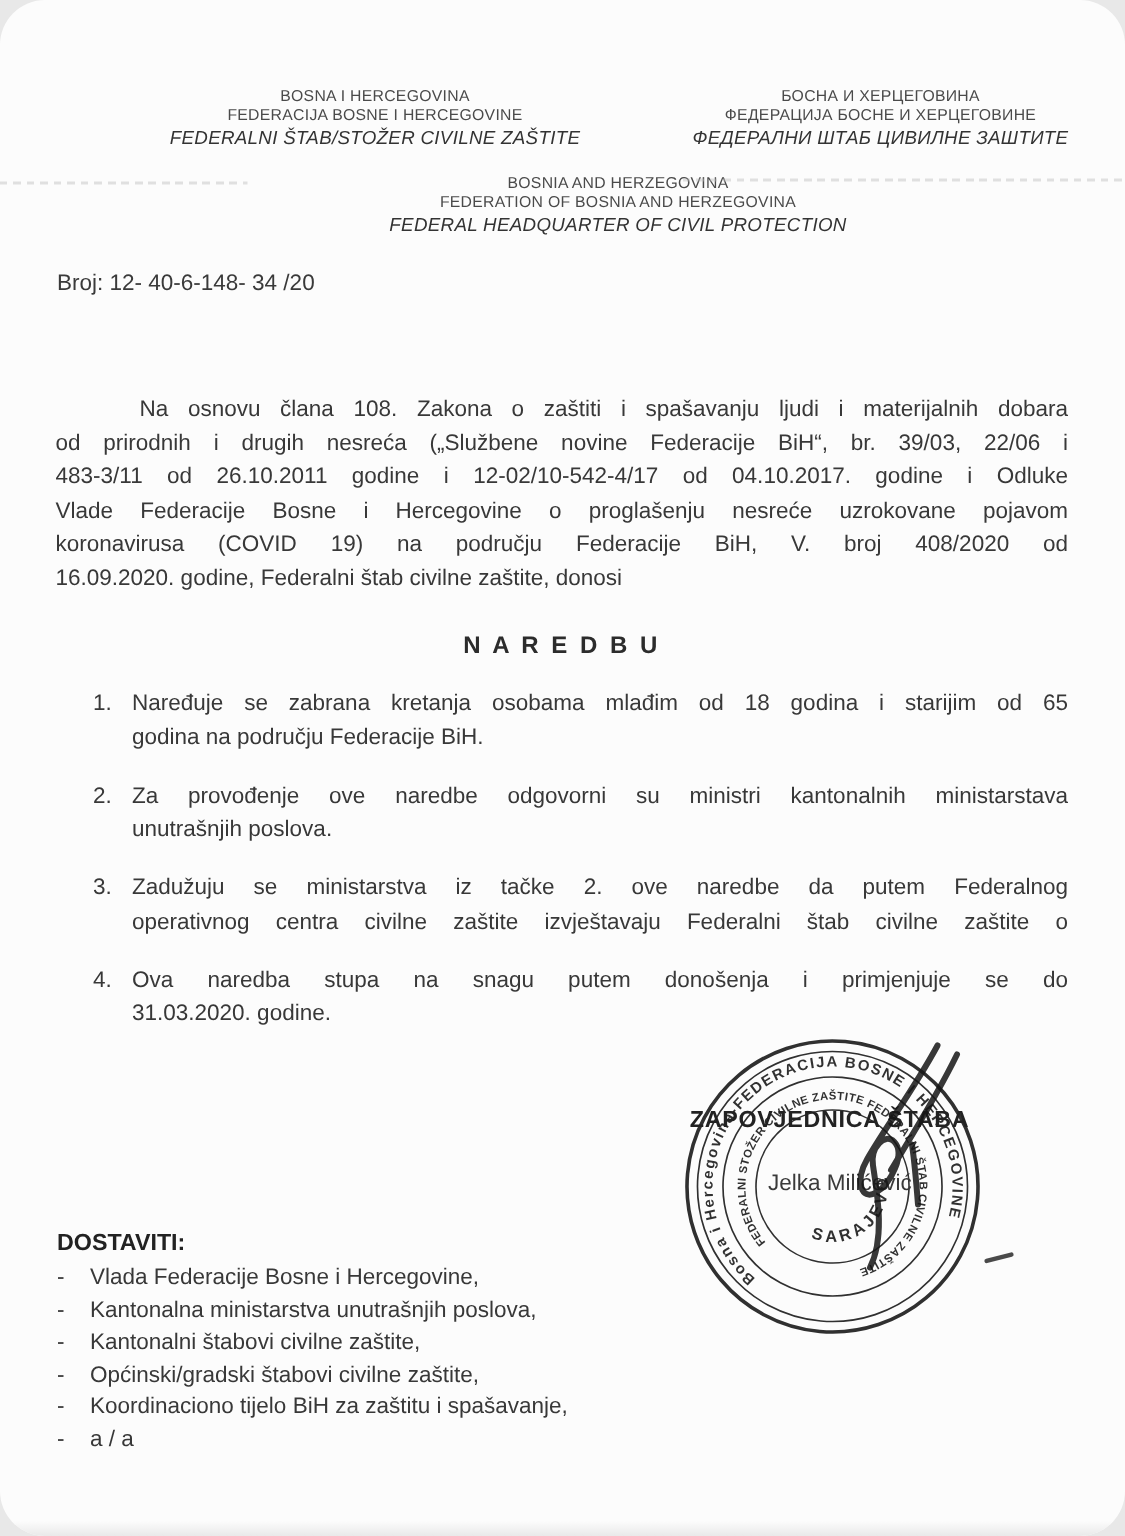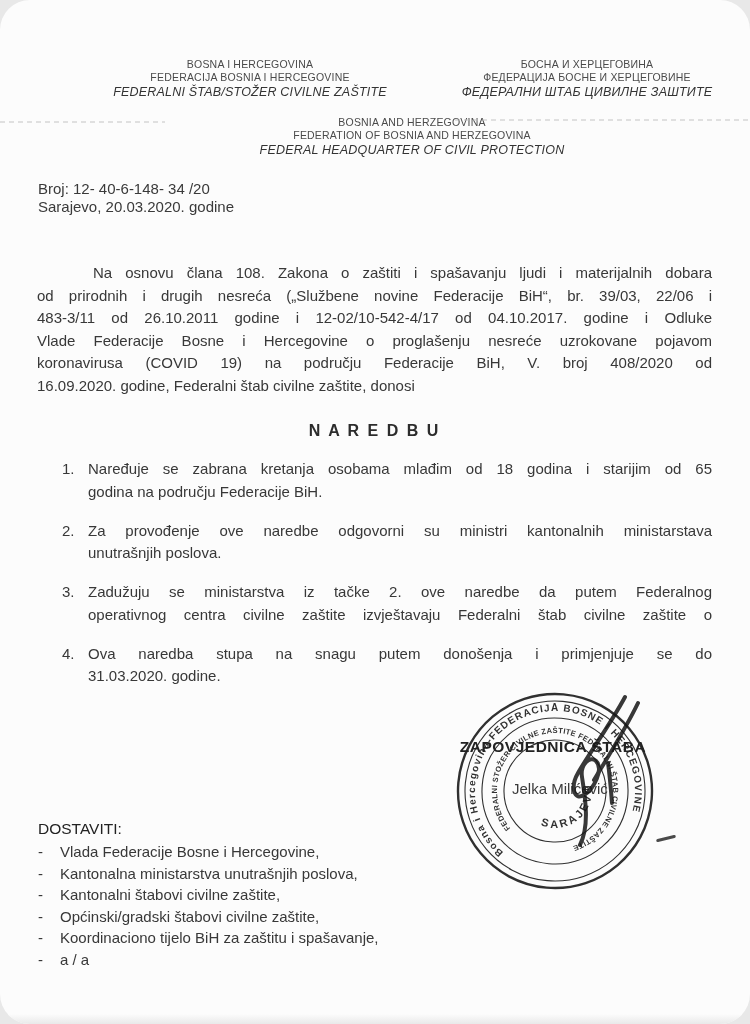--- a/index.html
+++ b/index.html
@@ -40,60 +40,59 @@
               font-size:15.5px; font-weight:bold; letter-spacing:.5px; color:#222; z-index:3; }
   #sig-name { left:512px; top:780px; font-size:15px; color:#3a3a3a; z-index:3; }
 
   
   #stamp { left:444px; top:680px; width:222px; height:222px; z-index:2; opacity:.88; }
   #stamp text { font-family:"Liberation Sans","DejaVu Sans",sans-serif; fill:#141414; }
   #sig-strokes { left:530px; top:685px; width:130px; height:170px; z-index:4; }
 
   
   #distribution { left:38px; top:820px; font-size:15px; }
-  #dist-heading { font-weight:normal; font-size:15.5px; color:#222; margin-bottom:3px; }
+  #dist-heading { font-weight:bold; font-size:15.5px; color:#222; margin-bottom:3px; }
   .dist-line { position:relative; padding-left:22px; line-height:21.5px; text-align:left; }
   .dist-line::before { content:"-"; position:absolute; left:0; }
 
   
   .scan-dashes { height:2px;
     background:repeating-linear-gradient(90deg,#bdbdbd 0 5px,transparent 5px 9px);
     opacity:.45; }
   #artifact-dash-right { left:656px; top:837px; width:20px; height:3px; background:#1d1d1d;
     transform:rotate(-14deg); opacity:.8; border-radius:2px; }
   #bottom-band { left:0; top:1014px; width:750px; height:10px;
     background:linear-gradient(#fcfcfc,#e9e9e9); }
 </style>
 </head>
 <body>
 
 <div id="page">
 
   <div class="abs hdr" id="header-left">
     <div class="sm">BOSNA I HERCEGOVINA</div>
-    <div class="sm">FEDERACIJA BOSNIA I HERCEGOVINE</div>
+    <div class="sm">FEDERACIJA BOSNE I HERCEGOVINE</div>
     <div class="bold">FEDERALNI ŠTAB/STOŽER CIVILNE ZAŠTITE</div>
   </div>
   <div class="abs hdr" id="header-right">
     <div class="sm">БОСНА И ХЕРЦЕГОВИНА</div>
     <div class="sm">ФЕДЕРАЦИЈА БОСНЕ И ХЕРЦЕГОВИНЕ</div>
     <div class="bold">ФЕДЕРАЛНИ ШТАБ ЦИВИЛНЕ ЗАШТИТЕ</div>
   </div>
   <div class="abs hdr" id="header-en">
     <div class="sm">BOSNIA AND HERZEGOVINA</div>
     <div class="sm">FEDERATION OF BOSNIA AND HERZEGOVINA</div>
     <div class="bold">FEDERAL HEADQUARTER OF CIVIL PROTECTION</div>
   </div>
 
   <div class="abs scan-dashes" style="left:0;top:121px;width:165px;"></div>
   <div class="abs scan-dashes" style="left:455px;top:119px;width:295px;"></div>
 
   <div class="abs" id="meta">
     <div>Broj: 12- 40-6-148- 34  /20</div>
-    <div>Sarajevo, 20.03.2020. godine</div>
   </div>
 
   <div class="abs" id="preamble">
       <div class="jline indent">Na osnovu člana 108. Zakona o zaštiti i spašavanju ljudi i materijalnih dobara</div>
       <div class="jline">od prirodnih i drugih nesreća („Službene novine Federacije BiH“, br. 39/03, 22/06 i</div>
       <div class="jline">483-3/11 od 26.10.2011 godine i 12-02/10-542-4/17 od 04.10.2017. godine i Odluke</div>
       <div class="jline">Vlade Federacije Bosne i Hercegovine o proglašenju nesreće uzrokovane pojavom</div>
       <div class="jline">koronavirusa (COVID 19) na području Federacije BiH, V. broj 408/2020 od</div>
       <div class="jline last">16.09.2020. godine, Federalni štab civilne zaštite,  donosi</div>
     </div>

